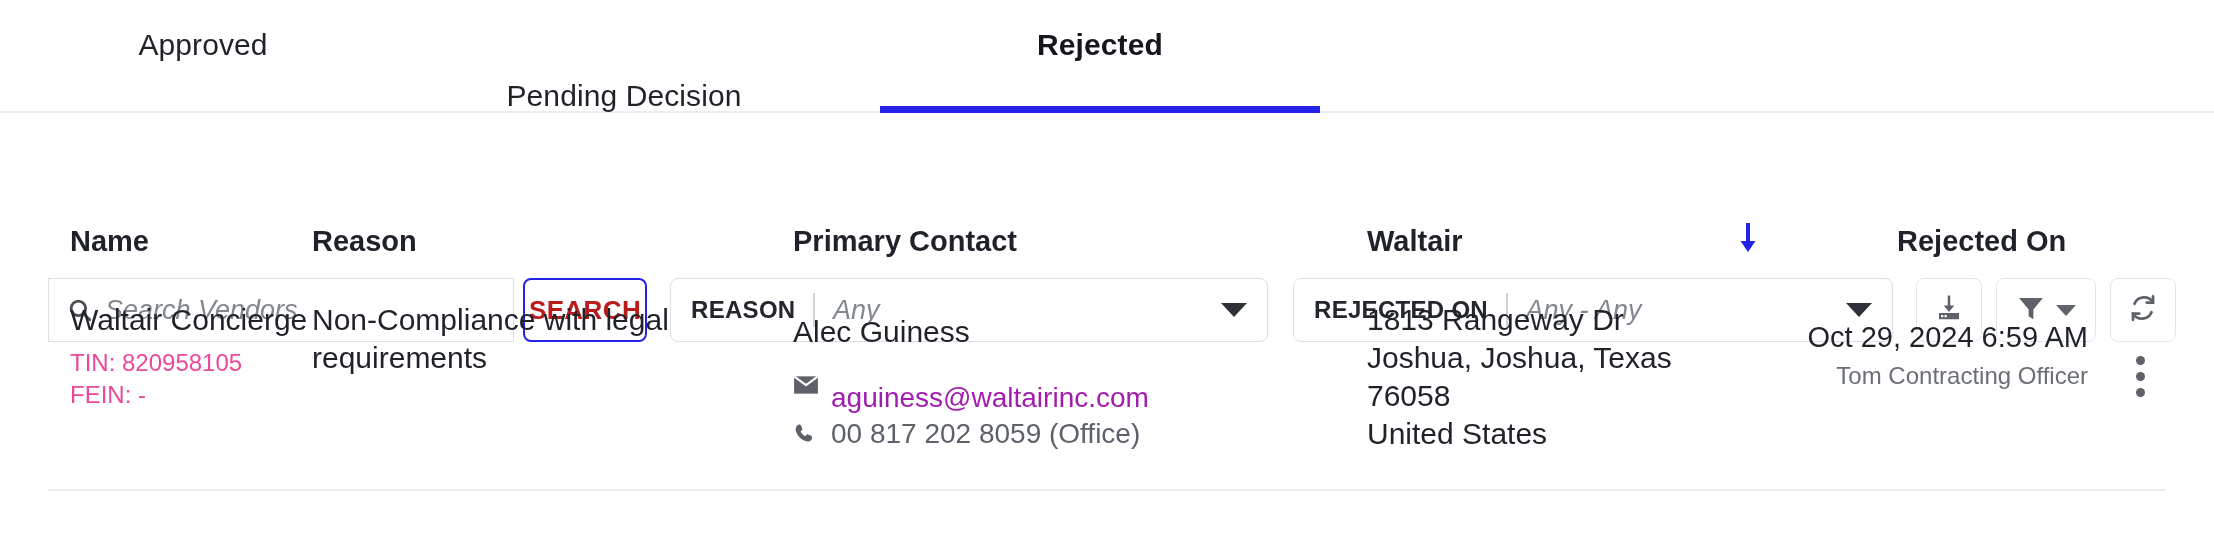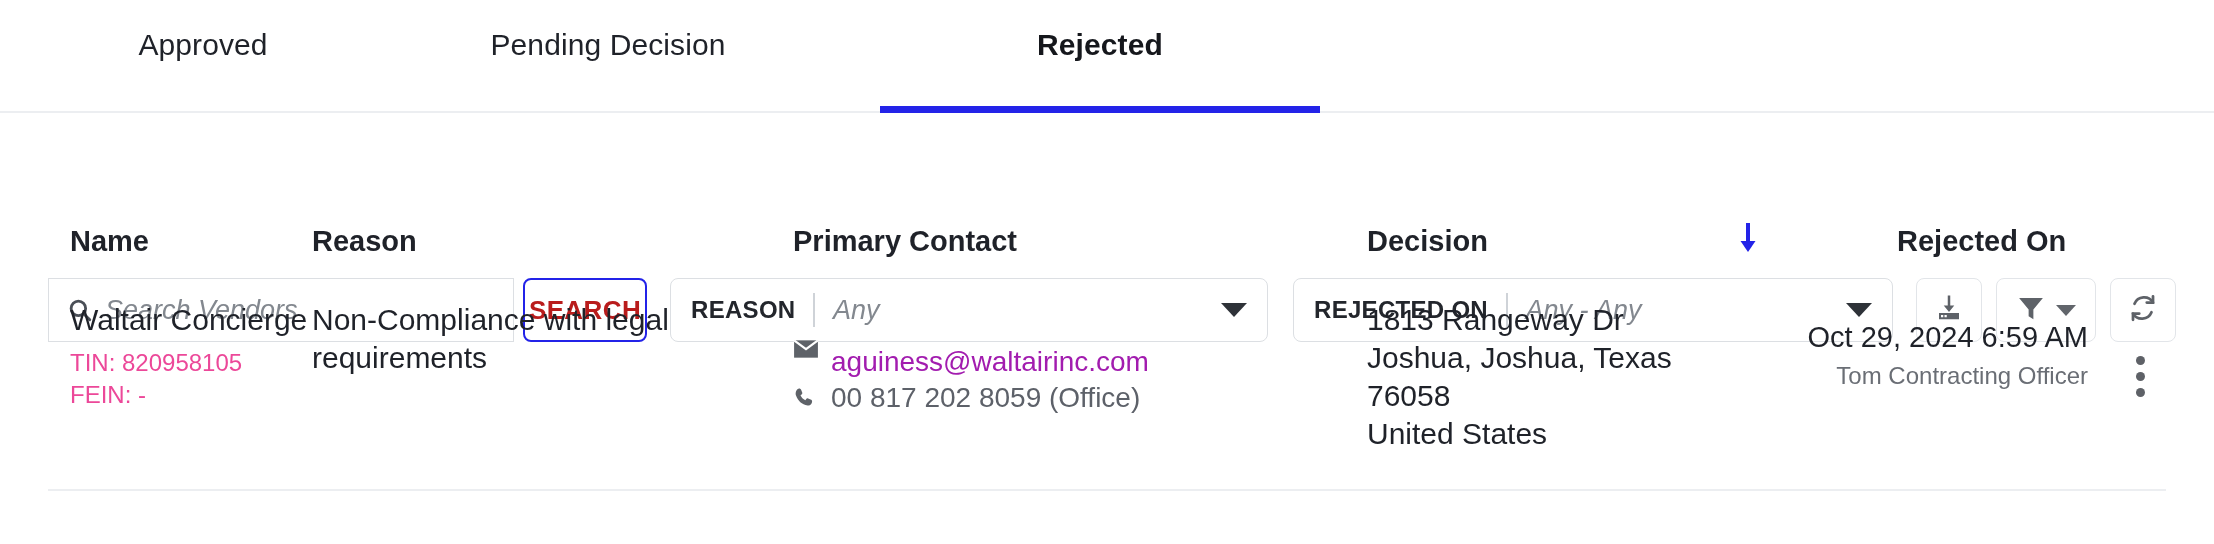--- a/index.html
+++ b/index.html
@@ -57,21 +57,21 @@
     left: 0;
     right: 0;
     height: 7px;
     background: transparent;
   }
   .tab.active .tab-underline {
     background: #2323e8;
   }
 
   #tab-approved { left: 92px;  width: 222px; }
-  #tab-pending  { left: 432px; width: 352px; }
+  #tab-pending  { left: 448px; width: 352px; align-items: flex-end; }
   #tab-rejected { left: 880px; width: 440px; }
 
   
   .toolbar {
     position: relative;
     height: 112px;
   }
 
   .tb-item { position: absolute; top: 165px; height: 64px; }
 
@@ -379,21 +379,21 @@
     </div>
 
   </div>
 
   <div class="table">
 
     <div class="thead">
       <span class="th" id="th-name">Name</span>
       <span class="th" id="th-reason">Reason</span>
       <span class="th" id="th-contact">Primary Contact</span>
-      <span class="th" id="th-address">Decision</span>
+      <span class="th" id="th-address">Waltair</span>
       <span class="sort-arrow">
         <svg viewBox="0 0 24 34" width="24" height="34" fill="#2323e8">
           <rect x="10" y="2" width="4" height="20"></rect>
           <path d="M4.5 20h15L12 31z"></path>
         </svg>
       </span>
       <span class="th" id="th-rejectedon">Rejected On</span>
     </div>
 
     <div class="row">
@@ -402,20 +402,21 @@
         <div class="primary-text">Waltair Concierge</div>
         <div class="sub-text" style="margin-top:8px">TIN: 820958105</div>
         <div class="sub-text">FEIN: -</div>
       </div>
 
       <div class="cell" id="cell-reason">
         <div class="primary-text">Non-Compliance with legal requirements</div>
       </div>
 
       <div class="cell" id="cell-contact">
+        <div class="contact-name">Alec Guiness</div>
         <div class="contact-line">
           <span class="mini-icon">
             <svg viewBox="0 0 24 18" width="26" height="20" fill="#5e6268">
               <path d="M1 1h22v16H1z"></path>
               <path d="M1 1l11 8.2L23 1" fill="none" stroke="#ffffff" stroke-width="2"></path>
             </svg>
           </span>
           <a class="contact-link">aguiness@waltairinc.com</a>
         </div>
         <div class="contact-line">

